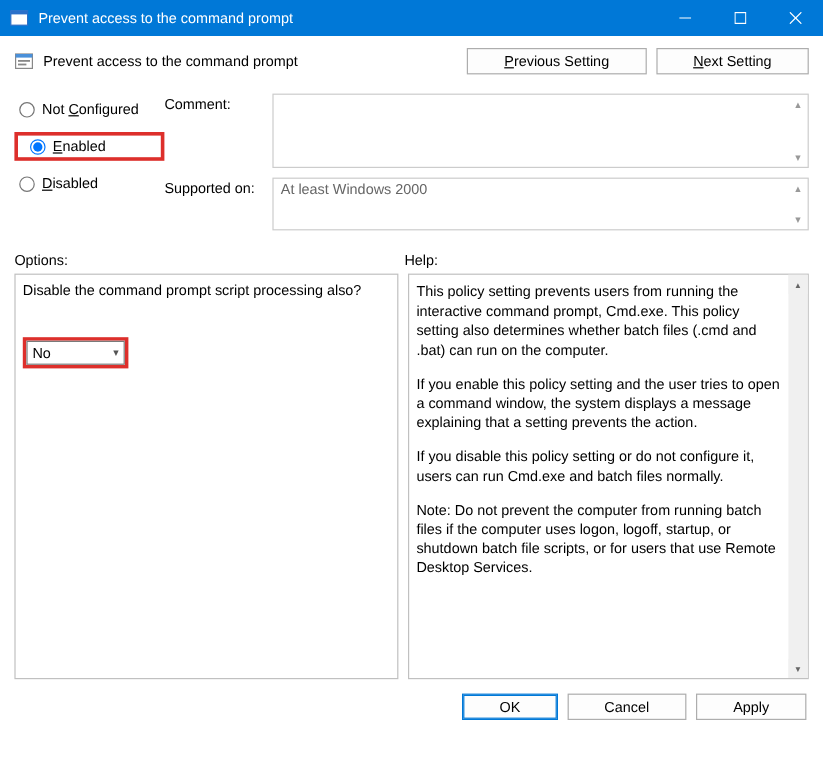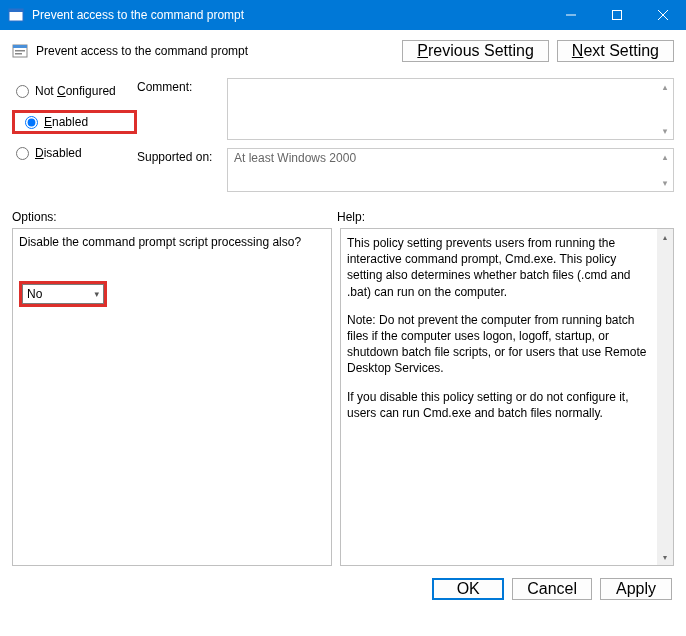--- a/index.html
+++ b/index.html
@@ -7,21 +7,21 @@
 .titlebar { background: #0078d7; height: 30px; display: flex; align-items: center; color: #fff; }
 .titlebar-icon { width: 16px; height: 16px; margin: 0 8px; display: flex; align-items: center; justify-content: center; }
 .title-text { flex: 1; font-size: 12px; }
 .win-controls { display: flex; height: 100%; }
 .win-btn { width: 46px; height: 100%; display: flex; align-items: center; justify-content: center; color: #fff; }
 .client { padding: 10px 12px; }
 .header-row { display: flex; align-items: center; margin-bottom: 10px; }
 .header-icon { width: 16px; height: 16px; margin-right: 8px; }
 .header-title { font-size: 12px; flex: 1; }
 .nav-buttons { display: flex; gap: 8px; }
-.btn { background: #fdfdfd; border: 1px solid #adadad; padding: 0 14px; height: 22px; font-size: 16px; display: inline-flex; align-items: center; justify-content: center; cursor: pointer; }
+.btn { background: #fdfdfd; border: 1px solid #adadad; padding: 0 30px; height: 22px; font-size: 12px; display: inline-flex; align-items: center; justify-content: center; cursor: pointer; }
 .btn.default { border-color: #0078d7; outline: 1px solid #0078d7; outline-offset: -2px; margin-left: 36px; }
 .underline { text-decoration: underline; }
 
 .mid { display: flex; margin-bottom: 10px; margin-top: 16px; }
 .radios { width: 125px; padding-top: 4px; }
 .radio-row { display: flex; align-items: center; margin-bottom: 10px; padding: 2px 4px; }
 .radio-row.highlight { border: 3px solid #dd2f2b; padding-left: 10px; }
 .radio-row input { margin-right: 6px; }
 .radio-row label { font-size: 12px; }
 .mid-fields { flex: 1; }
@@ -149,22 +149,23 @@
       <div class="select-wrap">
         <div class="select-box">
           <span>No</span>
           <span class="select-caret">▾</span>
         </div>
       </div>
     </div>
     <div class="help-panel">
       <div class="help-content">
         <p>This policy setting prevents users from running the interactive command prompt, Cmd.exe.  This policy setting also determines whether batch files (.cmd and .bat) can run on the computer.</p>
+        <p>If you enable this policy setting and the user tries to open a command window, the system displays a message explaining that a setting prevents the action.</p>
+        <p>If you disable this policy setting or do not configure it, users can run Cmd.exe and batch files normally.</p>
         <p>Note: Do not prevent the computer from running batch files if the computer uses logon, logoff, startup, or shutdown batch file scripts, or for users that use Remote Desktop Services.</p>
-        <p>If you disable this policy setting or do not configure it, users can run Cmd.exe and batch files normally.</p>
       </div>
       <div class="vscroll">
         <div class="vscroll-btn">▴</div>
         <div class="vscroll-track"></div>
         <div class="vscroll-btn">▾</div>
       </div>
     </div>
   </div>
 
   <div class="footer">

